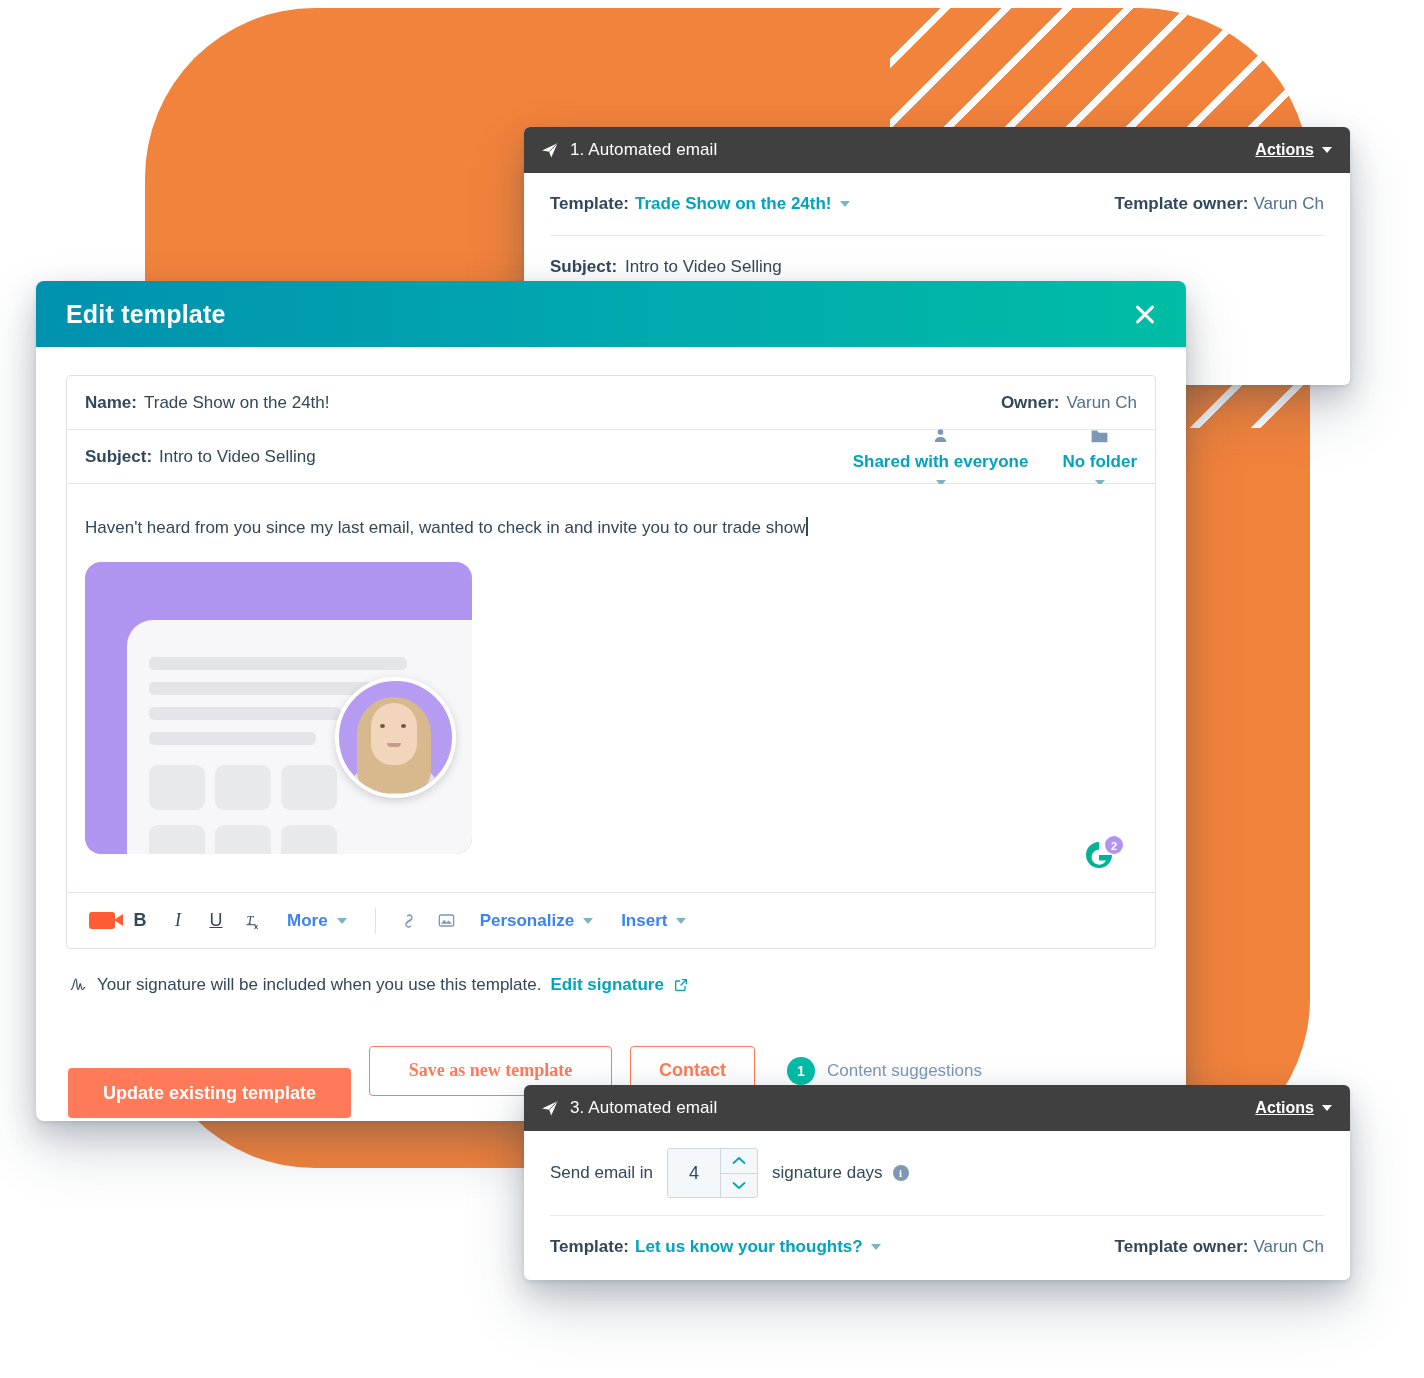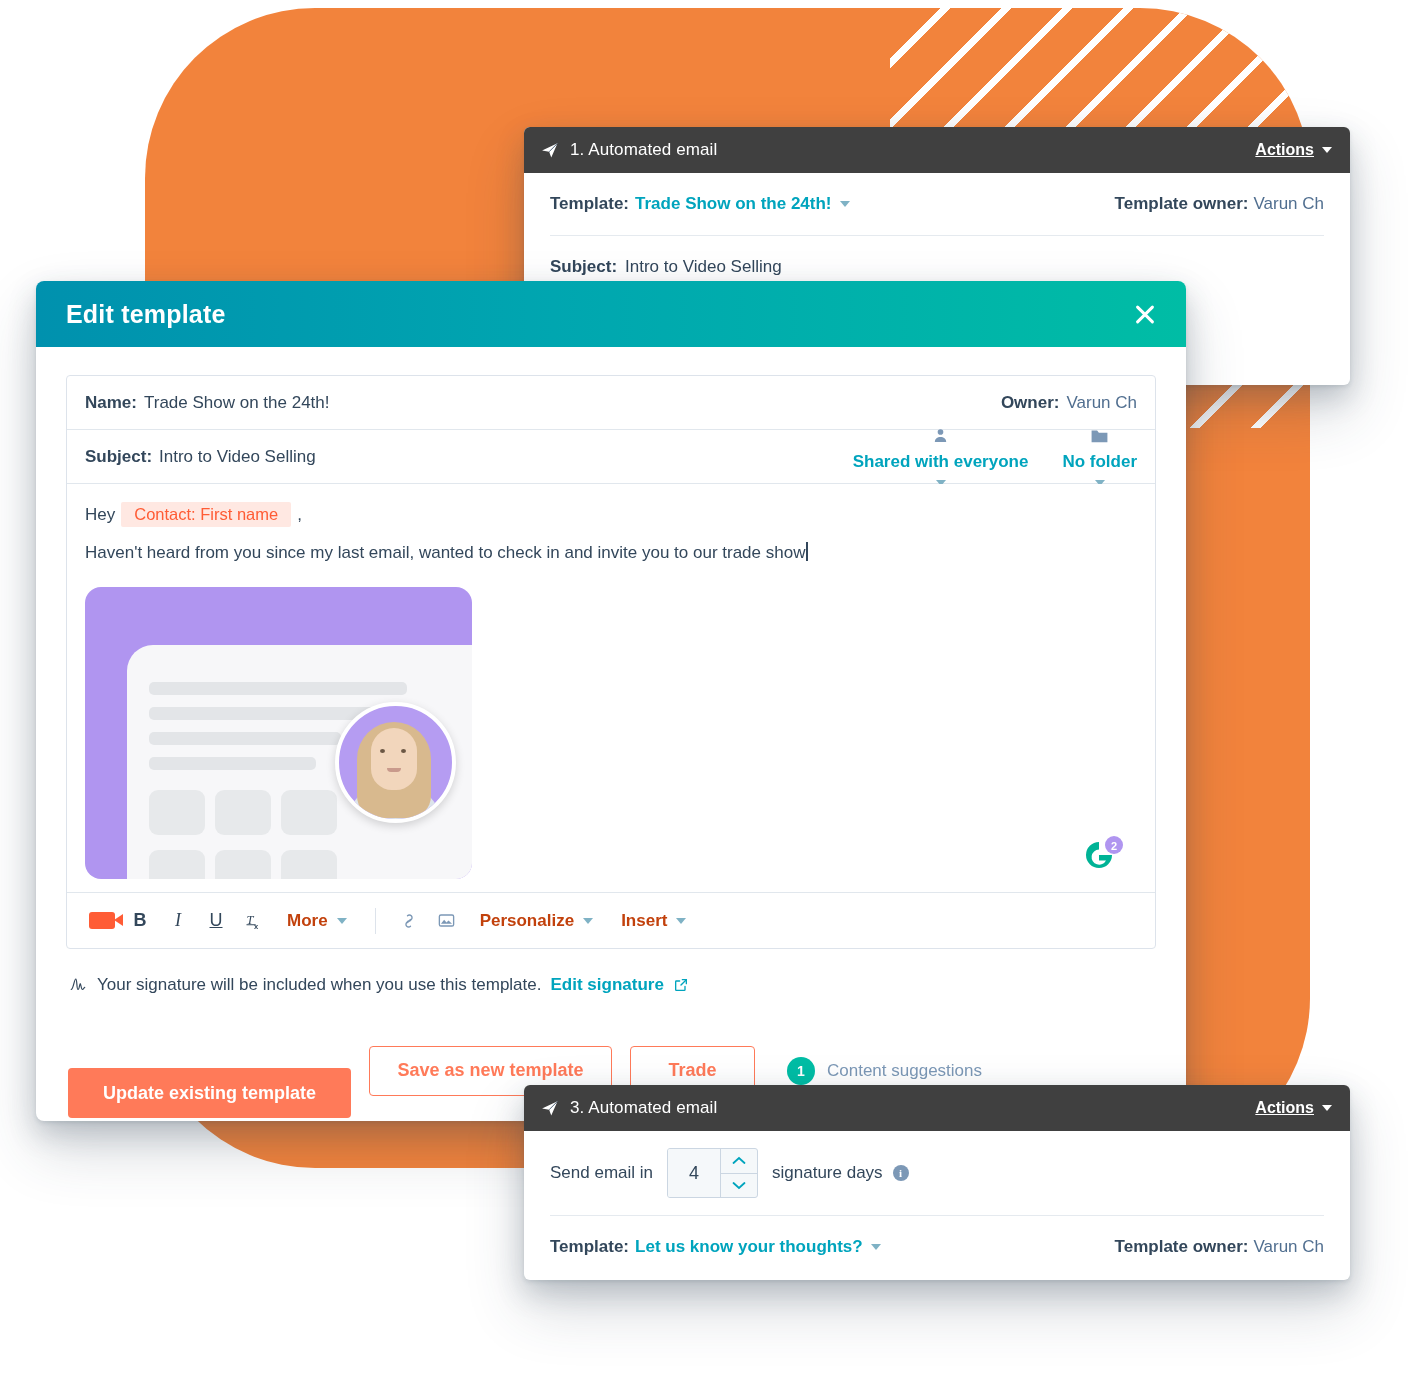--- a/index.html
+++ b/index.html
@@ -408,21 +408,21 @@
     justify-content: center;
     color: #33475B;
     font-size: 18px;
     cursor: pointer;
     border-radius: 3px;
   }
   .tb-btn.bold { font-weight: 700; }
   .tb-btn.italic { font-style: italic; font-family: "Liberation Serif", serif; }
   .tb-btn.underline { text-decoration: underline; }
   .tb-text {
-    color: #c2410c;
+    color: #3b82f6;
     font-weight: 700;
     font-size: 17px;
     display: inline-flex;
     align-items: center;
     gap: 9px;
     cursor: pointer;
     padding: 0 12px;
   }
   .tb-sep {
     width: 1px;
@@ -482,20 +482,21 @@
     background: #FF7A59;
     color: #ffffff;
     min-width: 283px;
     margin-top: 45px;
   }
   .btn-secondary {
     background: #ffffff;
     color: #FF7A59;
     border: 1px solid #FF7A59;
     min-width: 243px;
+    font-family: Liberation Serif, serif;
   }
   .btn-tertiary {
     background: #ffffff;
     color: #FF7A59;
     border: 1px solid #FF7A59;
     min-width: 125px;
   }
   .suggest {
     display: inline-flex;
     align-items: center;
@@ -589,25 +590,20 @@
         <span class="meta-ctl">
           <svg width="19" height="16" viewBox="0 0 24 20">
             <path d="M2 3h7l2.2 3H22v12H2z" fill="#7C98B6"></path>
           </svg>
           <span>No folder</span>
           <span class="caret-down" style="color:#7FB2C5"></span>
         </span>
       </div>
 
       <div class="email-body">
-        <div class="eb-line1">
-          <span>Hey</span>
-          <span class="token">Contact: First name</span>
-          <span>,</span>
-        </div>
         <div class="eb-line2">
           <span>Haven't heard from you since my last email, wanted to check in and invite you to our trade show</span><span class="eb-caret"></span>
         </div>
 
         <div class="video-thumb">
           <div class="sheet">
             <div class="bar" style="left:22px; top:37px; width:258px;"></div>
             <div class="bar" style="left:22px; top:62px; width:233px;"></div>
             <div class="bar" style="left:22px; top:87px; width:192px;"></div>
             <div class="bar" style="left:22px; top:112px; width:167px;"></div>
@@ -687,21 +683,21 @@
       <svg width="16" height="16" viewBox="0 0 24 24">
         <path d="M14 4h6v6" stroke="#00A4BD" stroke-width="2" fill="none" stroke-linecap="round"></path>
         <path d="M20 4l-8 8" stroke="#00A4BD" stroke-width="2" fill="none" stroke-linecap="round"></path>
         <path d="M18 14v5a1 1 0 0 1-1 1H5a1 1 0 0 1-1-1V7a1 1 0 0 1 1-1h5" stroke="#00A4BD" stroke-width="2" fill="none" stroke-linecap="round"></path>
       </svg>
     </div>
 
     <div class="btn-row">
       <span class="btn btn-primary">Update existing template</span>
       <span class="btn btn-secondary">Save as new template</span>
-      <span class="btn btn-tertiary">Trade</span>
+      <span class="btn btn-tertiary">Contact</span>
       <span class="suggest">
         <span class="count">1</span>
         <span class="txt">Content suggestions</span>
       </span>
     </div>
   </div>
 </div>
 
 <div class="auto-panel shadow-card" id="panel-bottom">
   <div class="panel-head">

